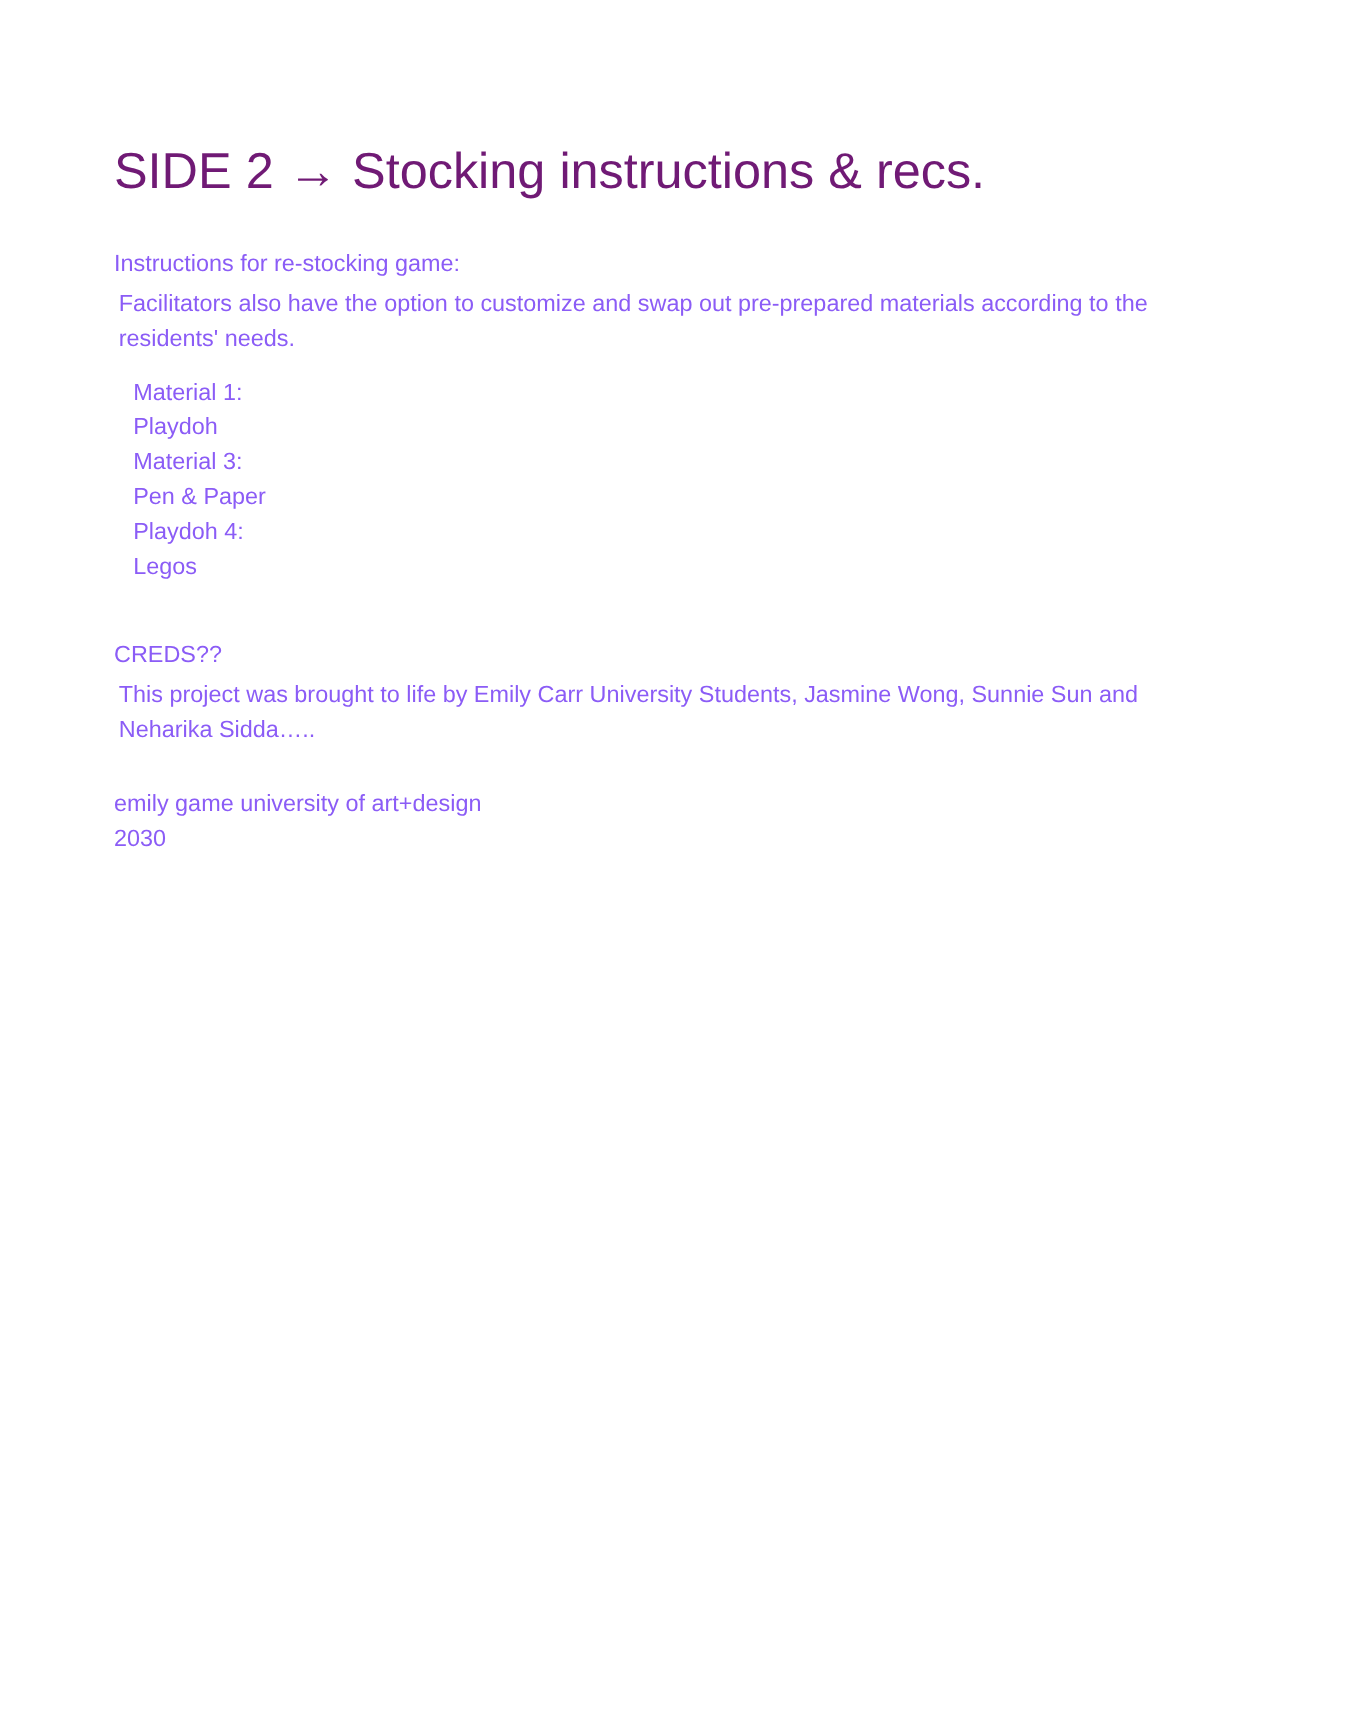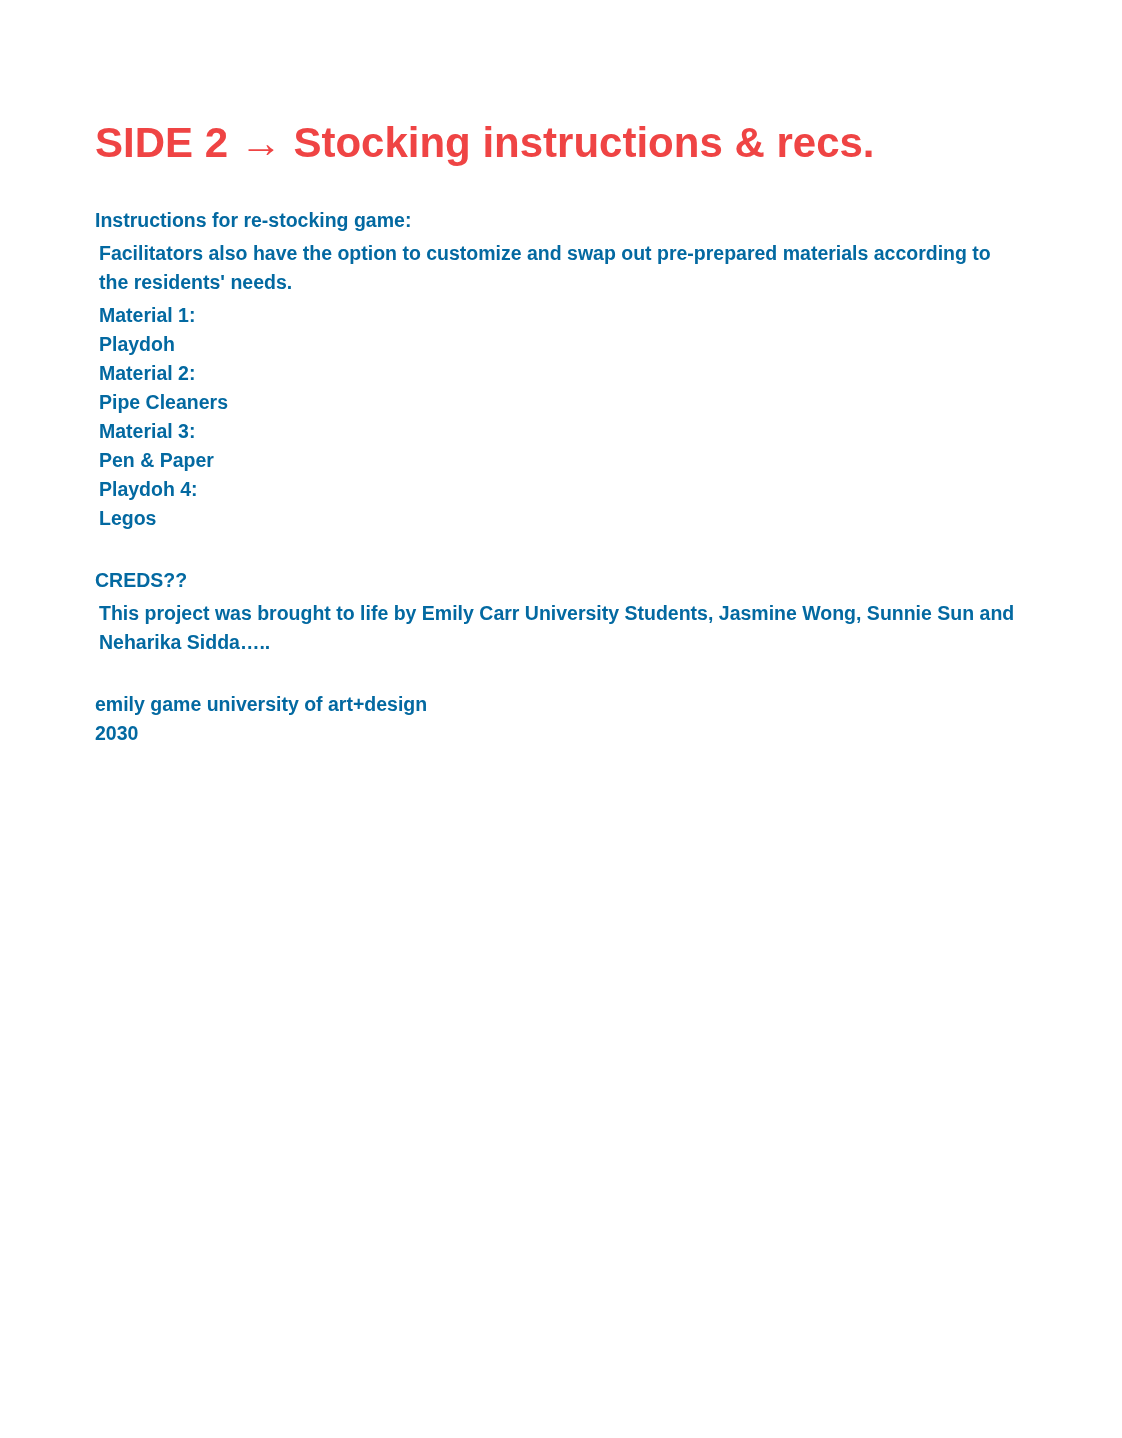--- a/index.html
+++ b/index.html
@@ -18,42 +18,42 @@
   }
   .content {
     position: absolute;
     left: 95px;
     top: 118px;
     width: 934px;
   }
   .doc-title {
     margin: 0 0 38px 0;
     font-size: 42px;
-    font-weight: 700;
+    font-weight: 400;
     line-height: 1.2;
     letter-spacing: 0px;
-    color: #ef4444;
+    color: #701a75;
   }
   .body-text {
     font-size: 19.5px;
     line-height: 29px;
-    font-weight: 700;
-    color: #0369a1;
+    font-weight: 400;
+    color: #8b5cf6;
   }
   .para {
     margin: 4px;
   }
   .line {
     margin: 0;
   }
   .blank-line {
     height: 29px;
   }
   .materials-list {
-    margin: 4px;
+    margin: 16px;
     padding: 0;
     list-style: none;
   }
 </style>
 </head>
 <body>
 
 <div class="page">
   <div class="content">
 
@@ -62,24 +62,20 @@
     <div class="body-text">
 
       <p class="para line">Instructions for re-stocking game:</p>
 
       <p class="para">Facilitators also have the option to customize and swap out pre-prepared materials according to the residents' needs.</p>
 
       <ul class="materials-list">
         <li>
           <div class="line">Material 1:</div>
           <div class="line">Playdoh</div>
-        </li>
-        <li>
-          <div class="line">Material 2:</div>
-          <div class="line">Pipe Cleaners</div>
         </li>
         <li>
           <div class="line">Material 3:</div>
           <div class="line">Pen &amp; Paper</div>
         </li>
         <li>
           <div class="line">Playdoh 4:</div>
           <div class="line">Legos</div>
         </li>
       </ul>

